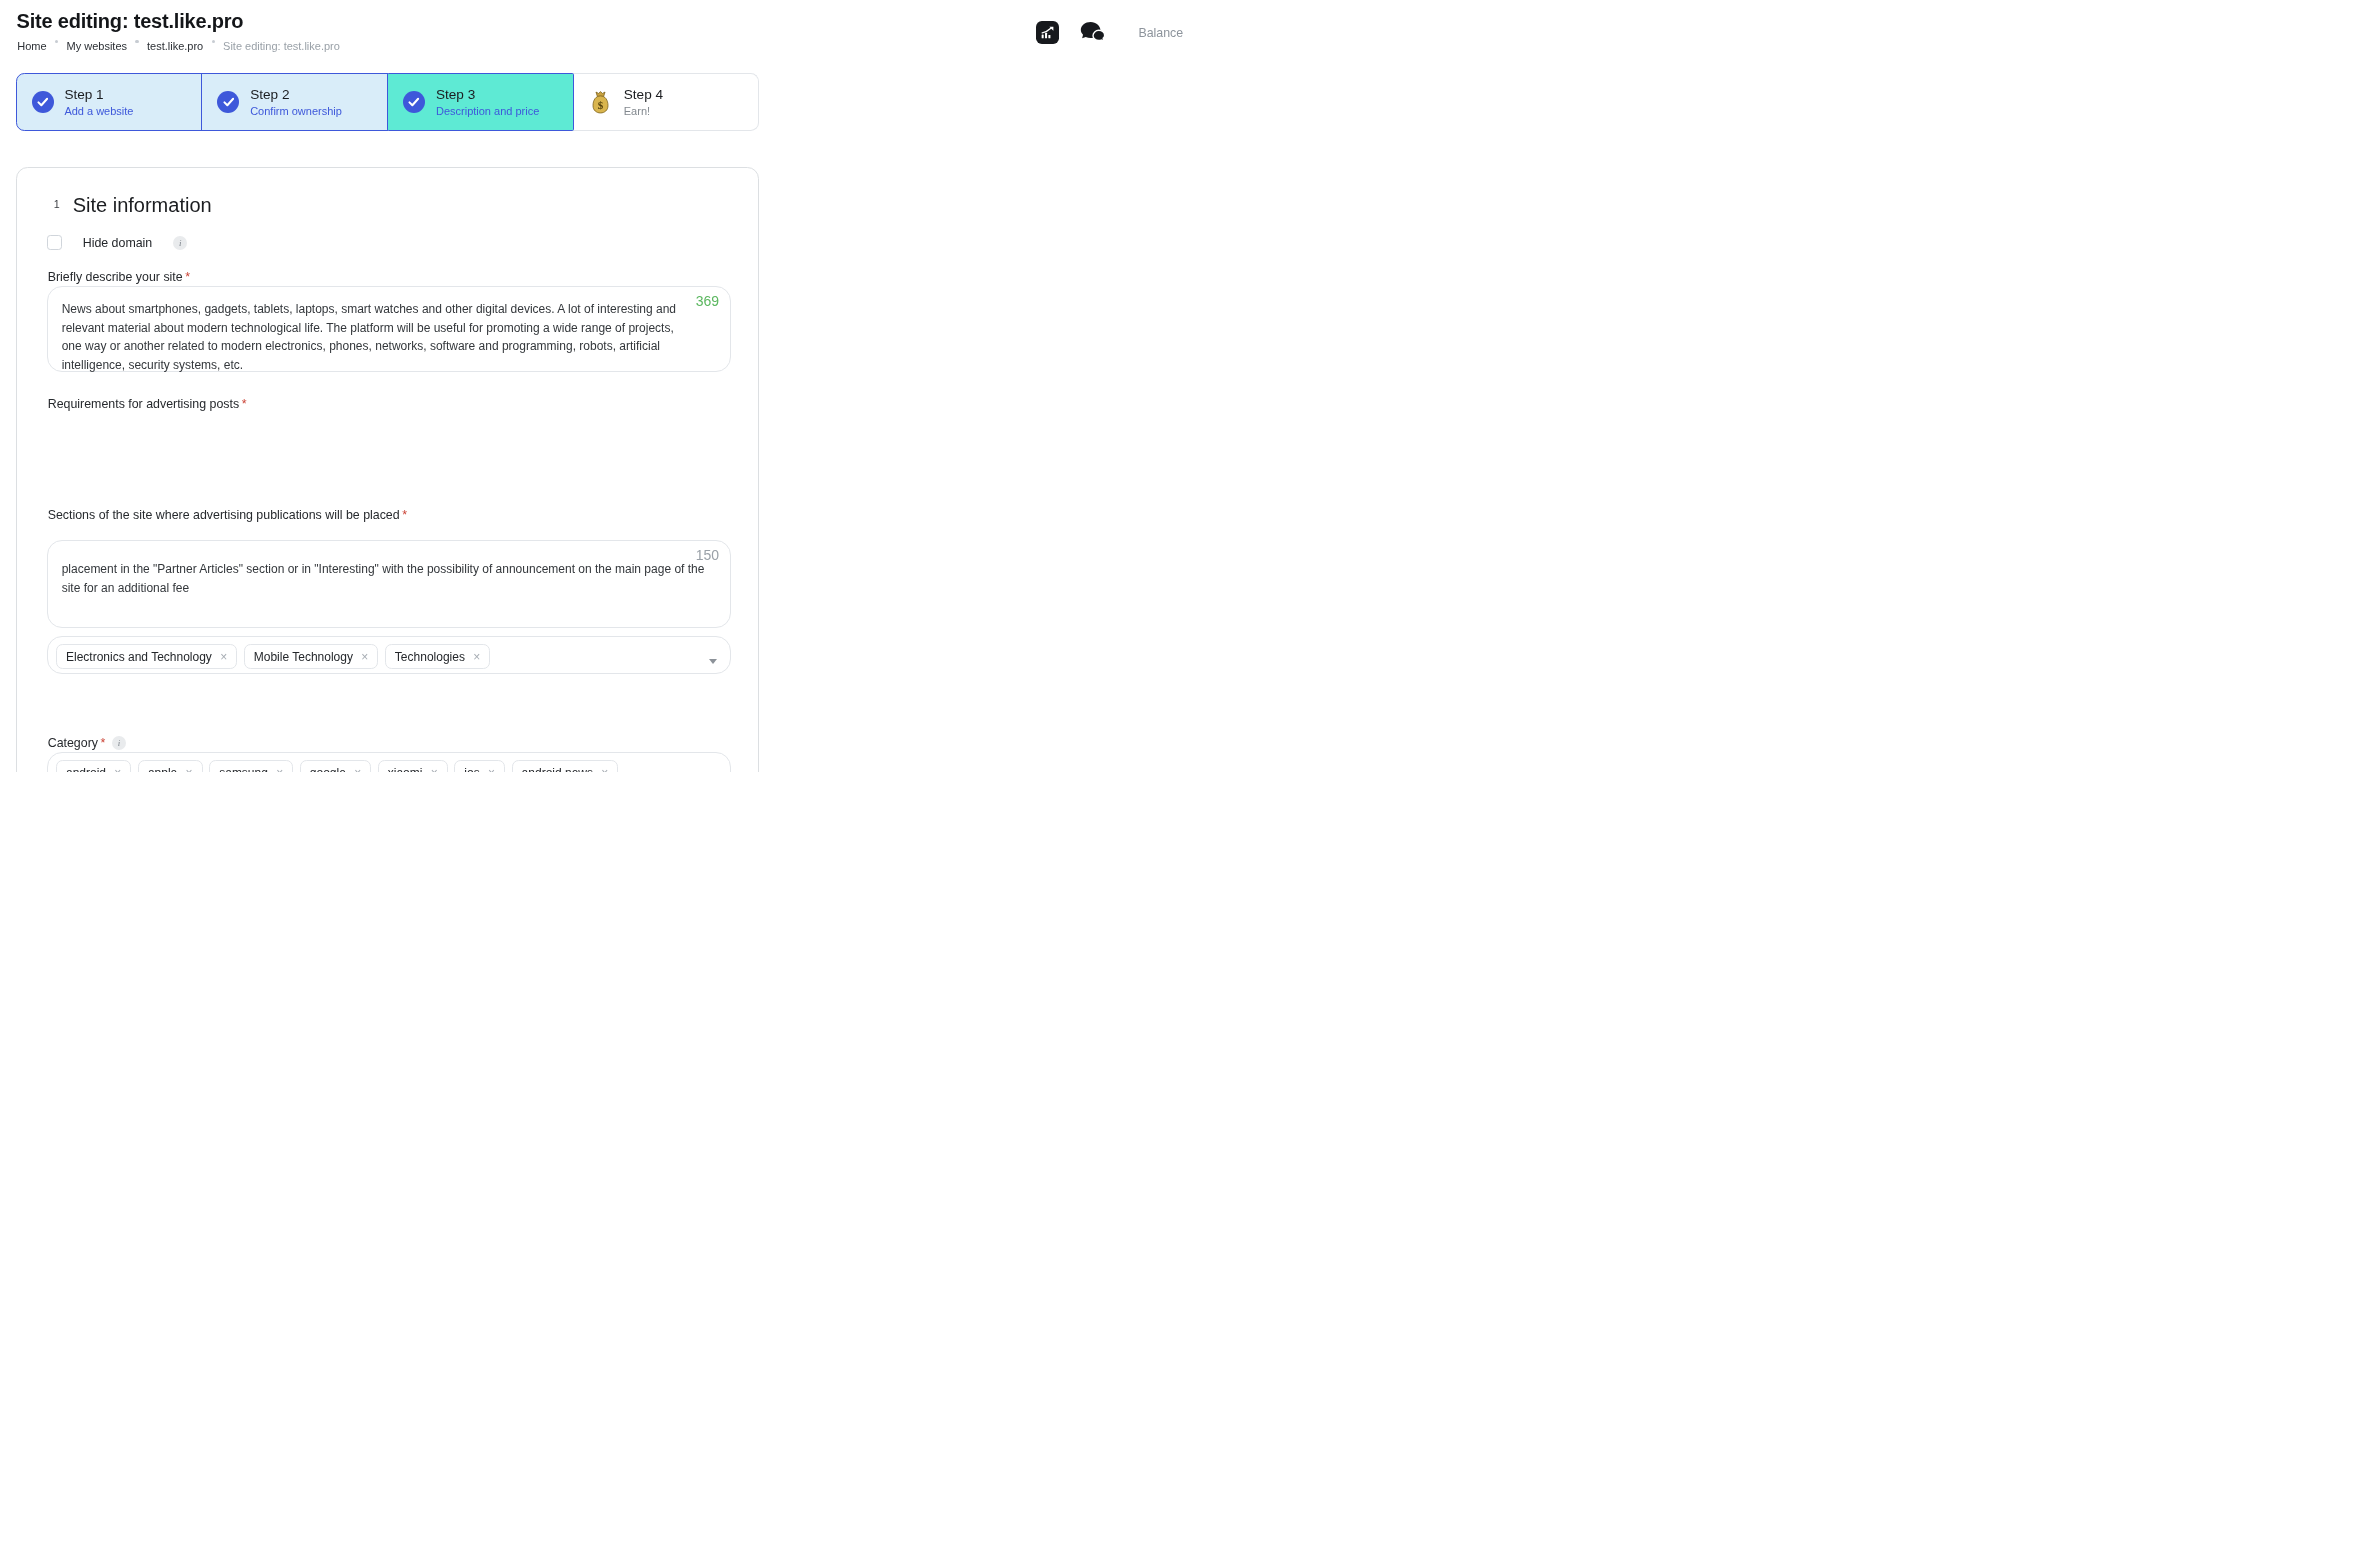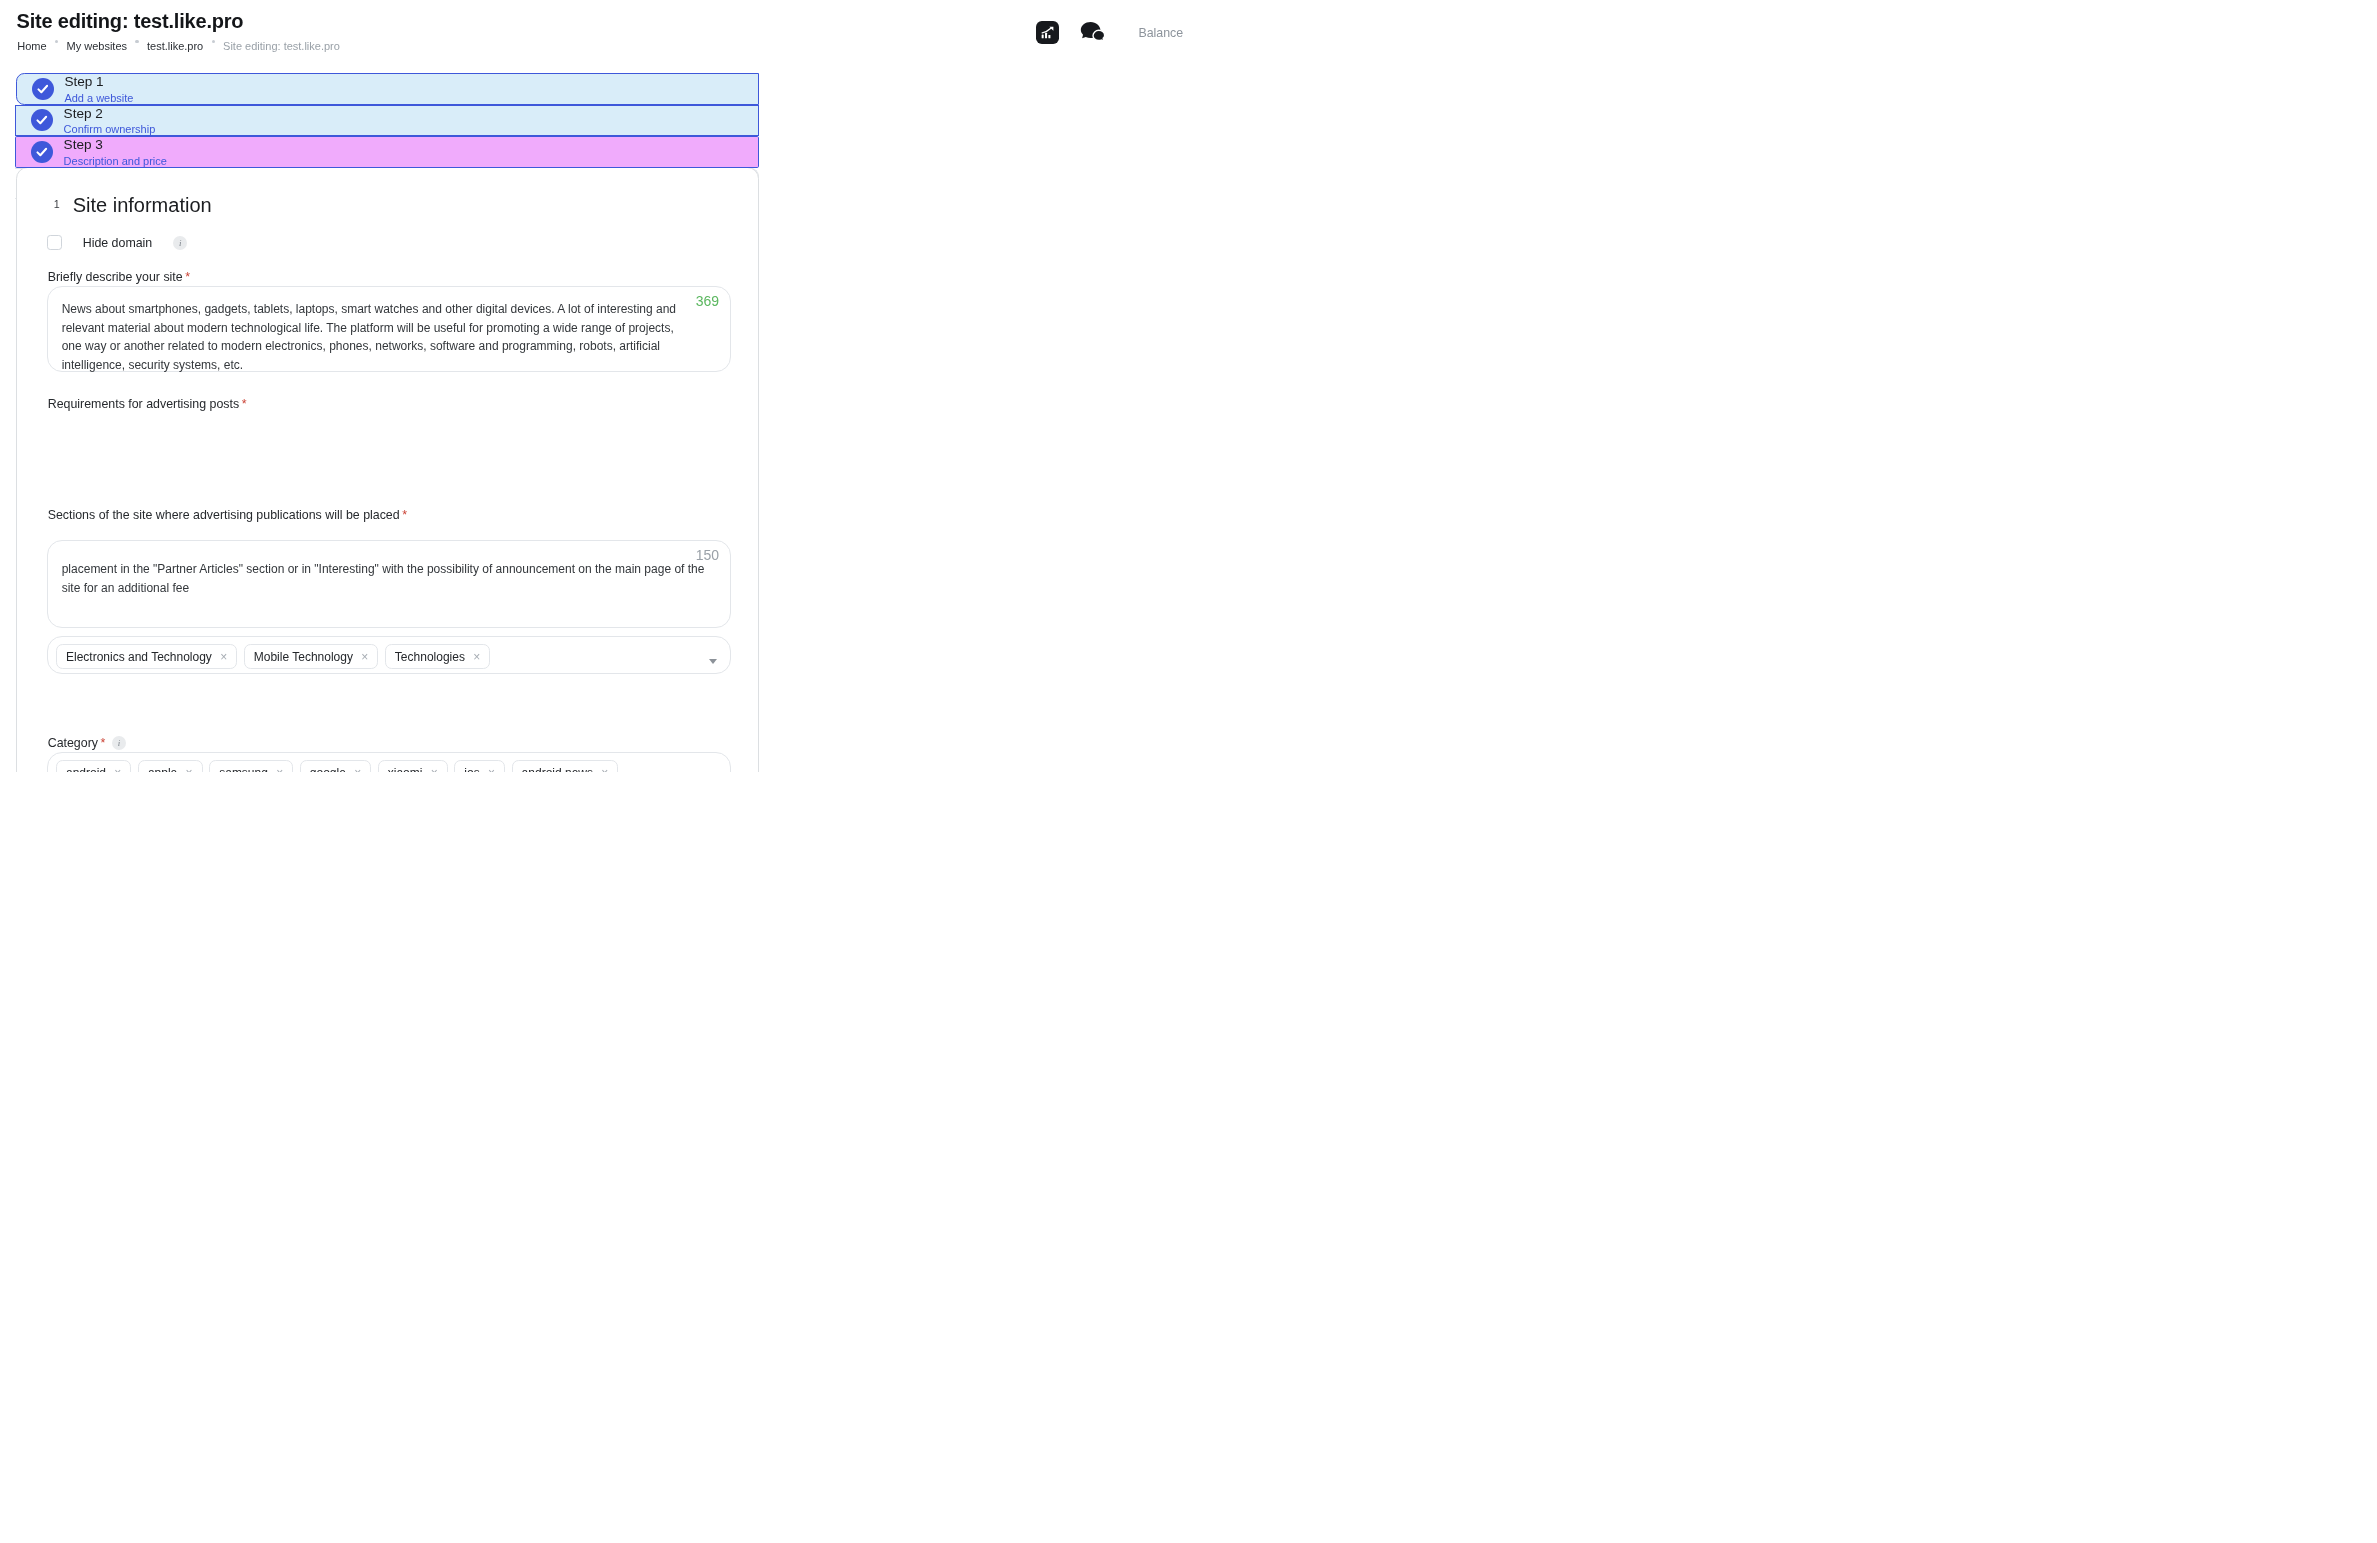--- a/index.html
+++ b/index.html
@@ -18,25 +18,25 @@
   .crumb.current{color:#9aa1a8;cursor:default;}
   .crumb-dot{width:3.3px;height:3.3px;border-radius:50%;background:#c7ccd2;}
 
   .top-actions{position:absolute;top:20px;right:5.8px;display:flex;align-items:center;}
   .icon-btn{border:none;background:transparent;padding:0;cursor:pointer;display:flex;align-items:center;justify-content:center;}
   .chart-btn{width:23px;height:23px;background:#17191d;border-radius:5.8px;}
   .chat-btn{margin-left:20px;width:28px;height:25px;}
   .balance-label{margin-left:31px;font-size:12.4px;color:#8d949c;}
 
   
-  .stepper{position:absolute;left:15.7px;top:73px;width:743px;height:58px;display:flex;flex-direction:column;}
+  .stepper{position:absolute;left:15.7px;top:73px;width:743px;height:58px;display:flex;}
   .step{flex:1 1 0;display:flex;align-items:center;gap:10.7px;padding-left:15px;box-sizing:border-box;cursor:pointer;background:#fff;}
   .step.done{background:#d9edf9;border:0.8px solid #3e58da;}
   .step.s2{margin-left:-0.8px;}
-  .step.active{background:#f0abfc;border:1.7px solid #3e58da;margin-left:-0.8px;z-index:2;border-radius:1.7px;}
+  .step.active{background:#5eead4;border:1.7px solid #3e58da;margin-left:-0.8px;z-index:2;border-radius:1.7px;}
   .step.upcoming{background:#fff;border:0.8px solid #e3e6ea;border-left:none;border-radius:0 8.3px 8.3px 0;margin-left:-0.8px;}
   .step.s1{border-radius:8.3px 0 0 8.3px;}
   .step-circle{width:22px;height:22px;min-width:22px;border-radius:50%;background:#3e58da;display:flex;align-items:center;justify-content:center;}
   .step-texts{display:flex;flex-direction:column;}
   .step-title{font-size:13.6px;color:#1b1d20;}
   .step-sub{font-size:11px;margin-top:2.5px;color:#3e58da;}
   .step.upcoming .step-sub{color:#83898f;}
   .moneybag{width:25px;height:25px;min-width:25px;}
 
   

